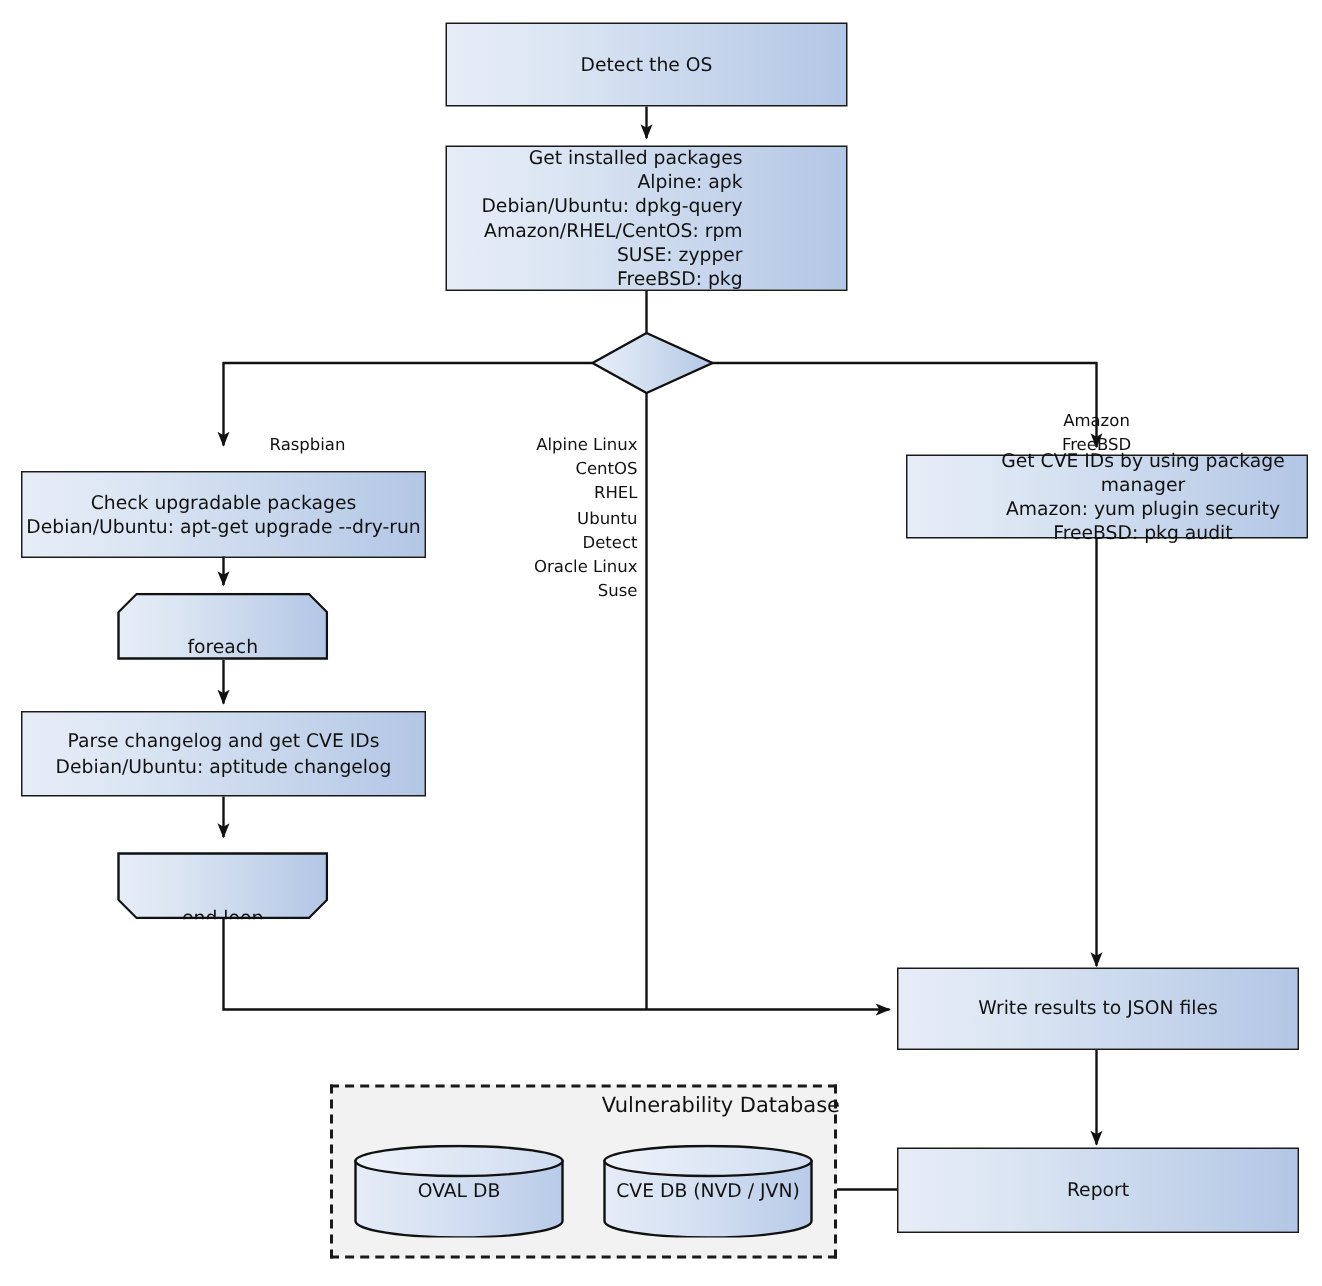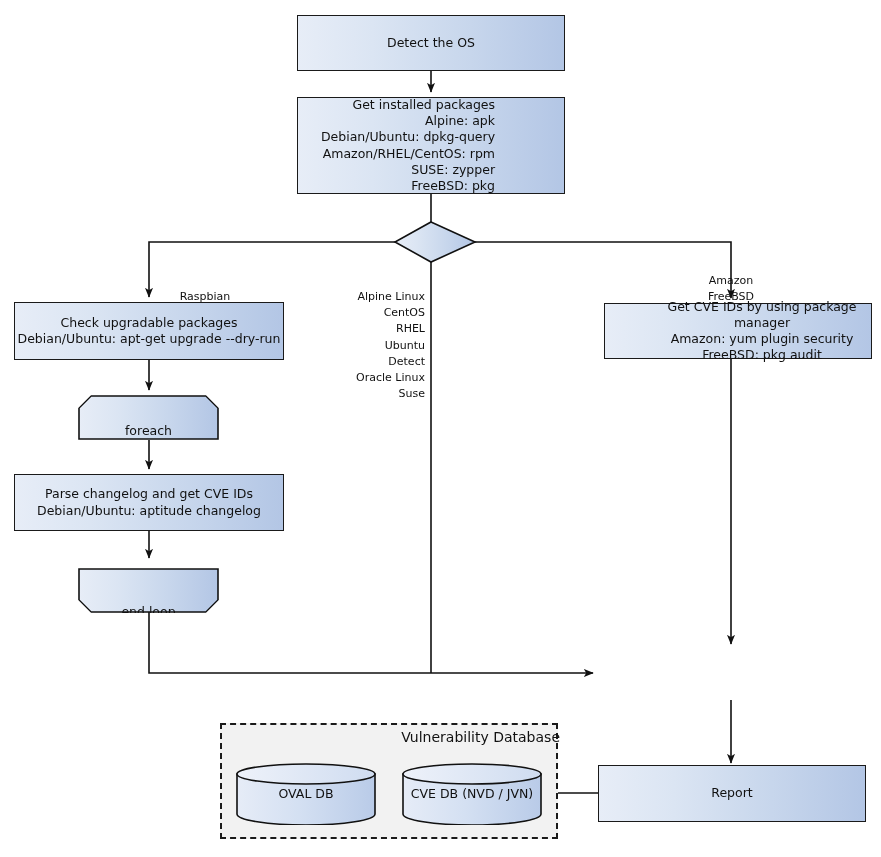--- a/index.html
+++ b/index.html
@@ -165,21 +165,21 @@
 
   <div class="node" style="left:297px; top:15px; width:268px; height:56px;">Detect the OS</div>
 
   <div class="node right-al" style="left:297px; top:97px; width:268px; height:97px; padding-right:46px;">Get installed packages
 Alpine: apk
 Debian/Ubuntu: dpkg-query
 Amazon/RHEL/CentOS: rpm
 SUSE: zypper
 FreeBSD: pkg</div>
 
-  <div class="node" style="left:14px; top:302px; width:270px; height:58px;">Check upgradable packages
+  <div class="node" style="left:14px; top:314px; width:270px; height:58px;">Check upgradable packages
 Debian/Ubuntu: apt-get upgrade --dry-run</div>
 
   <div class="node loop-start" style="left:78px; top:395px; width:141px; height:45px;">
     <svg class="loop-shape" viewBox="0 0 141 45" preserveAspectRatio="none">
       <polygon points="13,1 128,1 140,13 140,44 1,44 1,13" fill="url(#nodeGrad)" stroke="#111111" stroke-width="1.6" vector-effect="non-scaling-stroke"></polygon>
     </svg>
     <span class="loop-label">foreach
 upgradable  packages</span>
   </div>
 
@@ -190,20 +190,21 @@
     <svg class="loop-shape" viewBox="0 0 141 45" preserveAspectRatio="none">
       <polygon points="1,1 140,1 140,32 128,44 13,44 1,32" fill="url(#nodeGrad)" stroke="#111111" stroke-width="1.6" vector-effect="non-scaling-stroke"></polygon>
     </svg>
     <span class="loop-label">end loop</span>
   </div>
 
   <div class="node" style="left:604px; top:303px; width:268px; height:56px;padding-left:48px;">Get CVE IDs by using package manager
 Amazon: yum plugin security
 FreeBSD: pkg audit</div>
 
+  <div class="node" style="left:598px; top:645px; width:268px; height:55px;">Write results to JSON files</div>
 
   <div class="node" style="left:598px; top:765px; width:268px; height:57px;">Report</div>
 
   <div class="edge-label" style="left:150px; top:258px; width:110px;">Raspbian</div>
 
   <div class="edge-label right-al" style="left:300px; top:258px; width:125px;">Alpine Linux
 CentOS
 RHEL
 Ubuntu
 Detect

